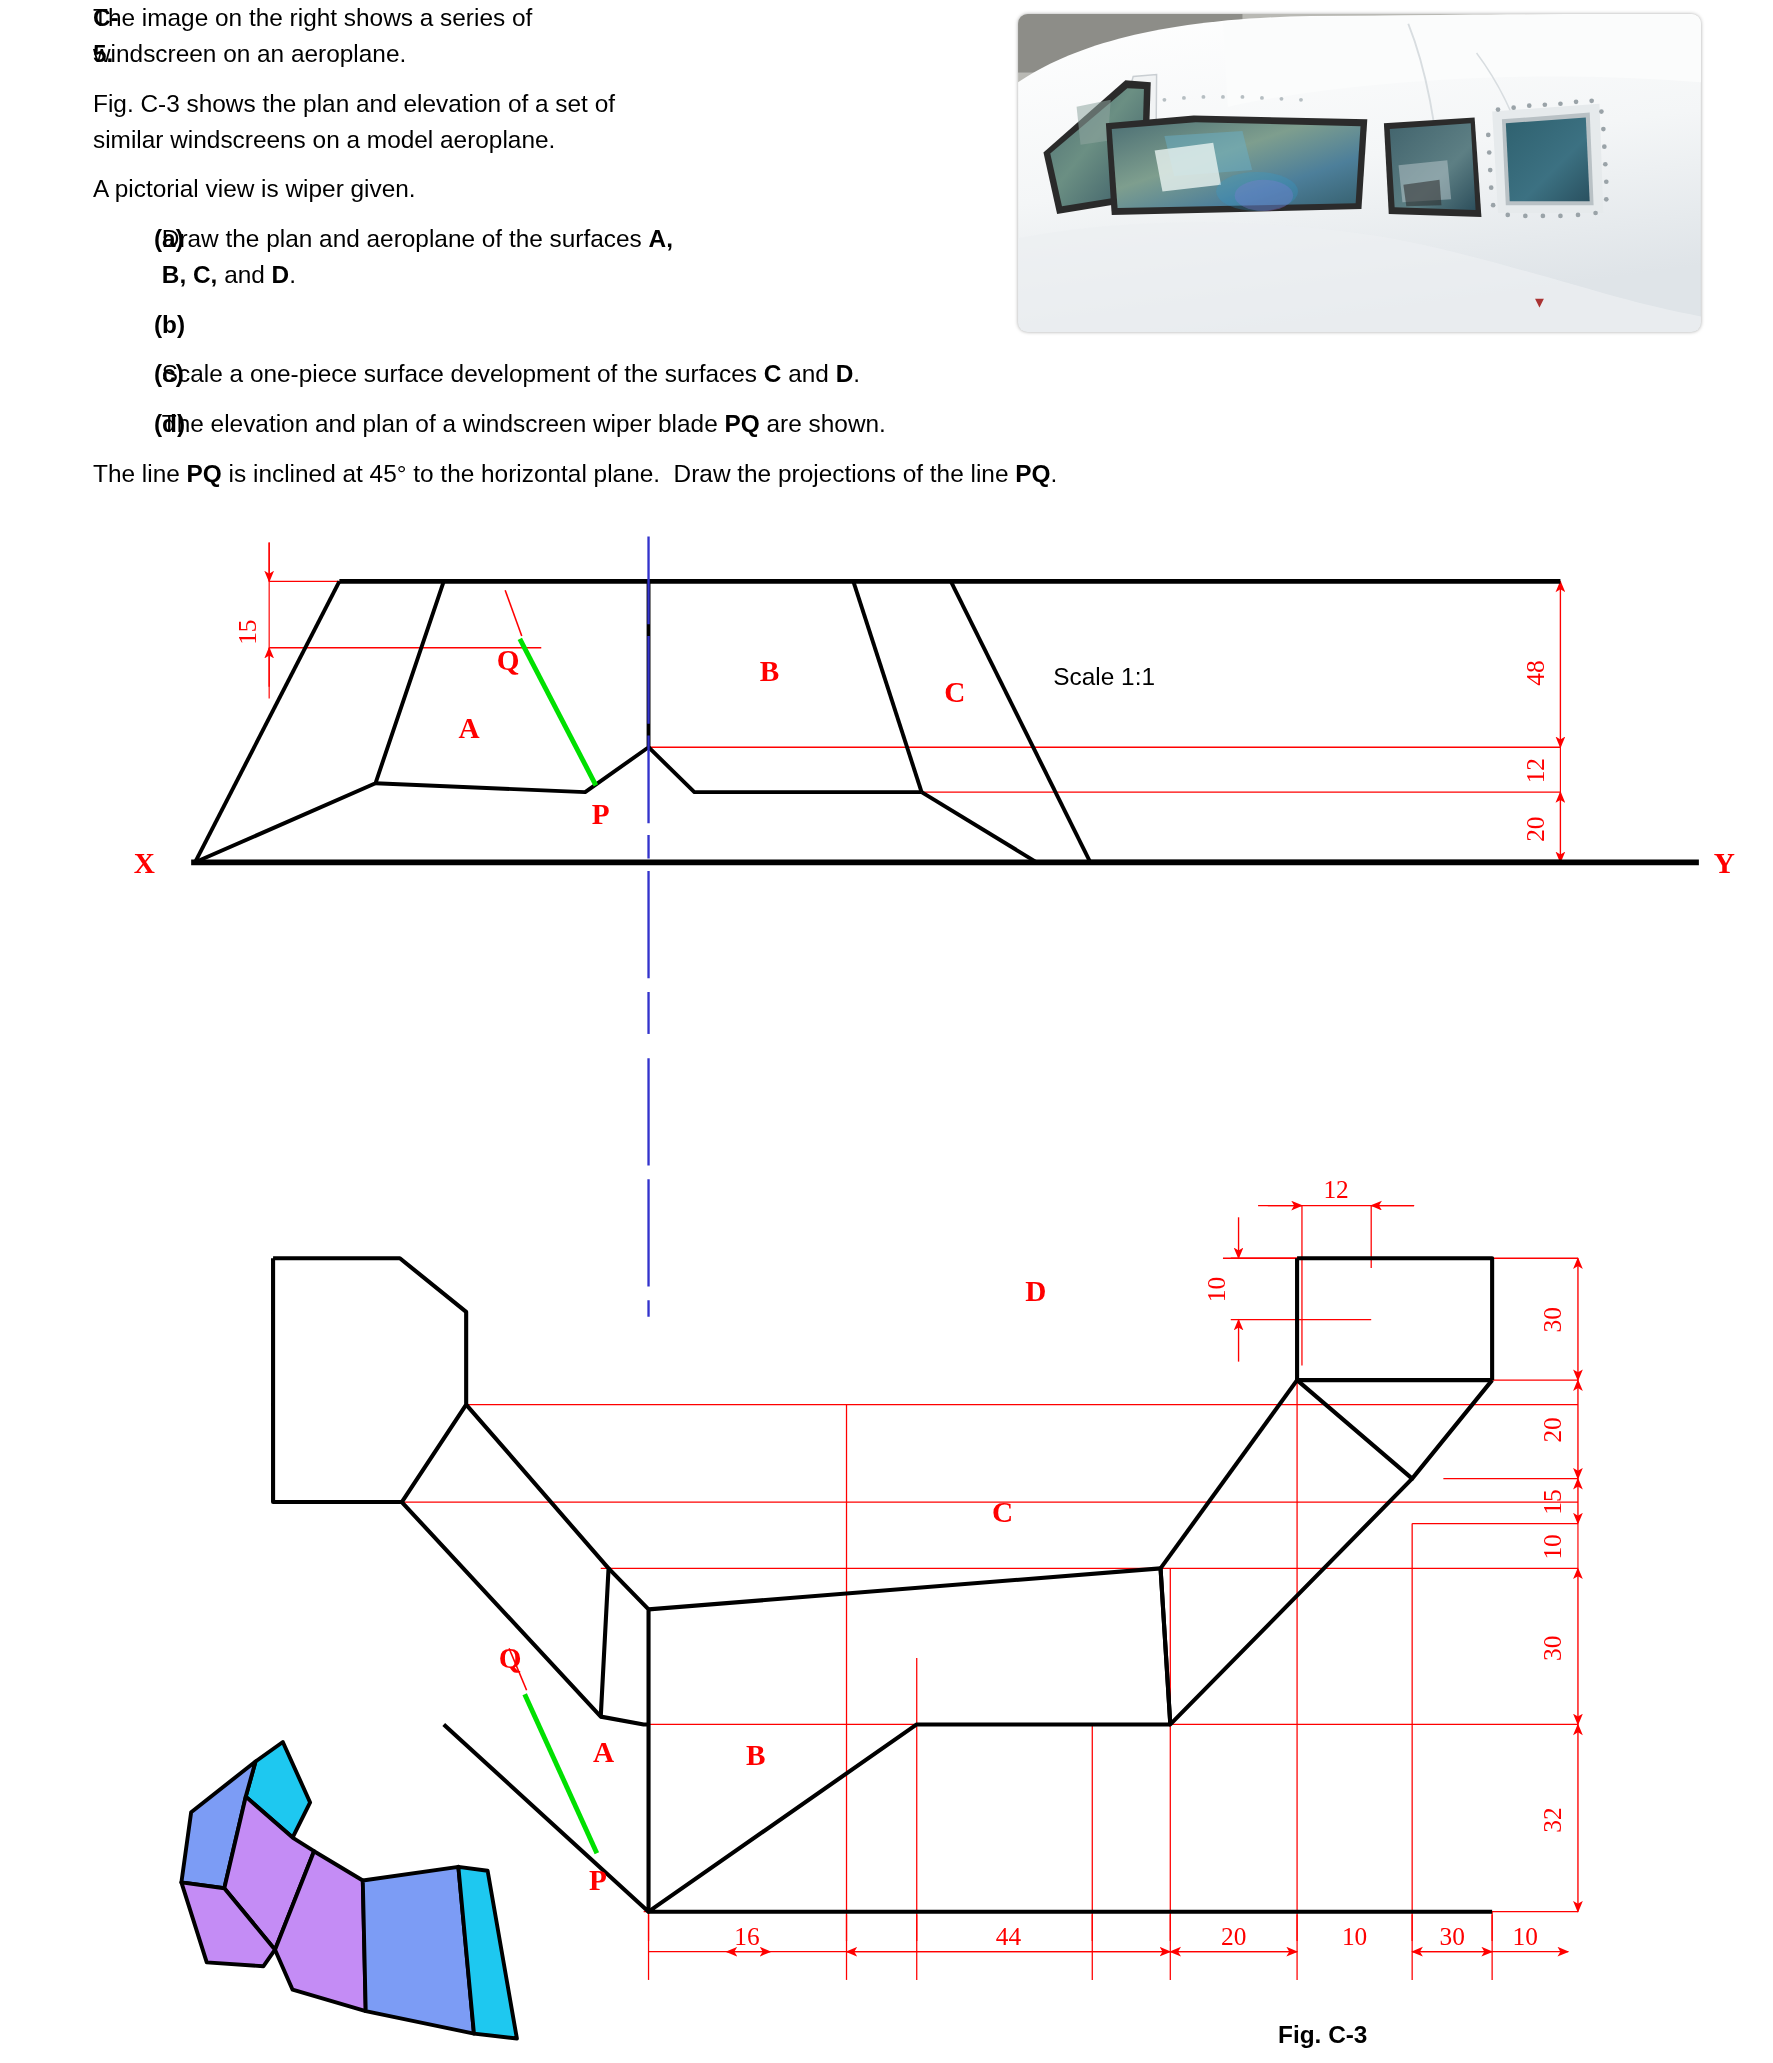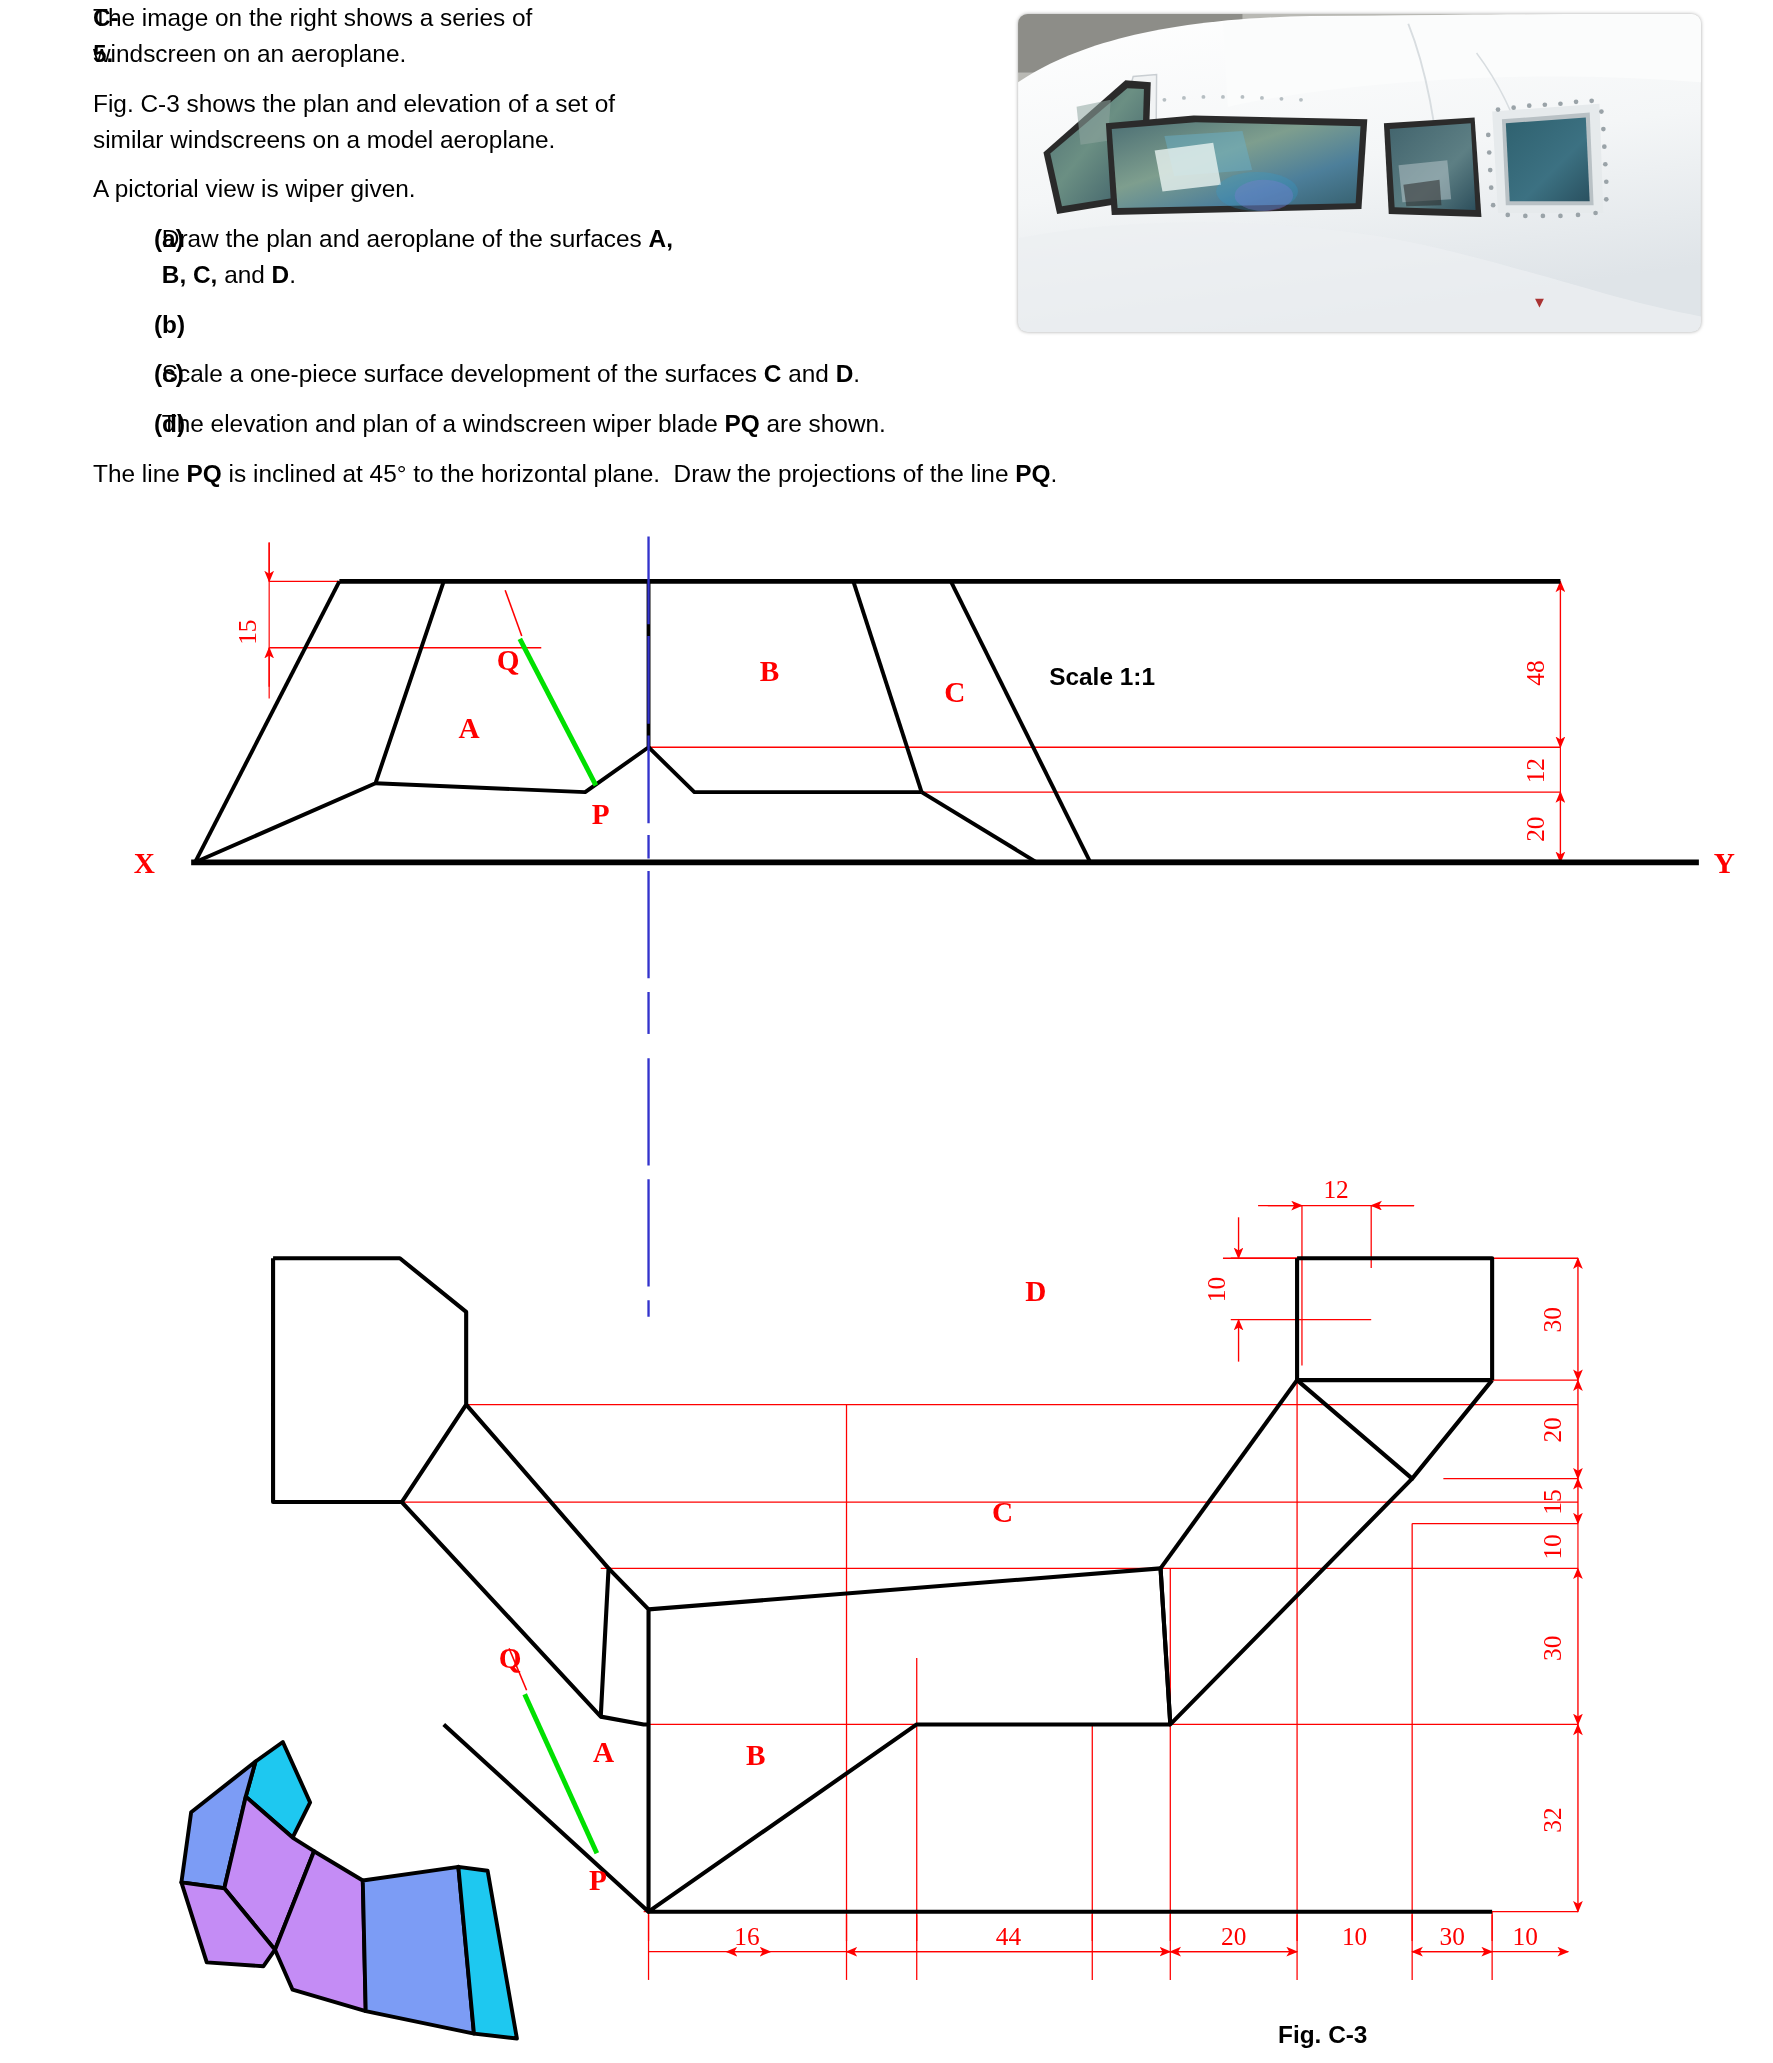--- a/index.html
+++ b/index.html
@@ -16,21 +16,21 @@
   .item{display:flex;align-items:flex-start;margin-top:13.7px;}
   .itemtag{font-weight:bold;font-size:24.4px;line-height:36px;width:47px;padding-left:154px;box-sizing:border-box;white-space:nowrap;}
   .itemtxt{font-size:24.4px;line-height:36px;padding-left:7.8px;}
   .contline{font-size:24.4px;line-height:36px;padding-left:93px;margin-top:13.7px;}
 
   
   .photo{position:absolute;left:1018px;top:13.7px;width:683px;height:318px;border-radius:9.8px;overflow:hidden;
          box-shadow:0 0 3.9px rgba(0,0,0,.35);}
 
   
-  .scale{position:absolute;right:618px;top:663px;font-size:24.4px;font-weight:bold;}
+  .scale{position:absolute;right:618px;top:663px;font-size:24.4px;font-weight:normal;}
 
   
   .figcap{position:absolute;left:1278px;top:2021px;font-size:24.4px;font-weight:bold;}
 
   
   #draw{position:absolute;left:0;top:0;width:1773px;height:2064px;}
   text.redlbl{fill:#ff0000;font-family:"Liberation Serif",serif;font-weight:bold;font-size:30px;}
   text.dim{fill:#ff0000;font-family:"Liberation Serif",serif;font-size:26px;}
 </style>
 </head>

